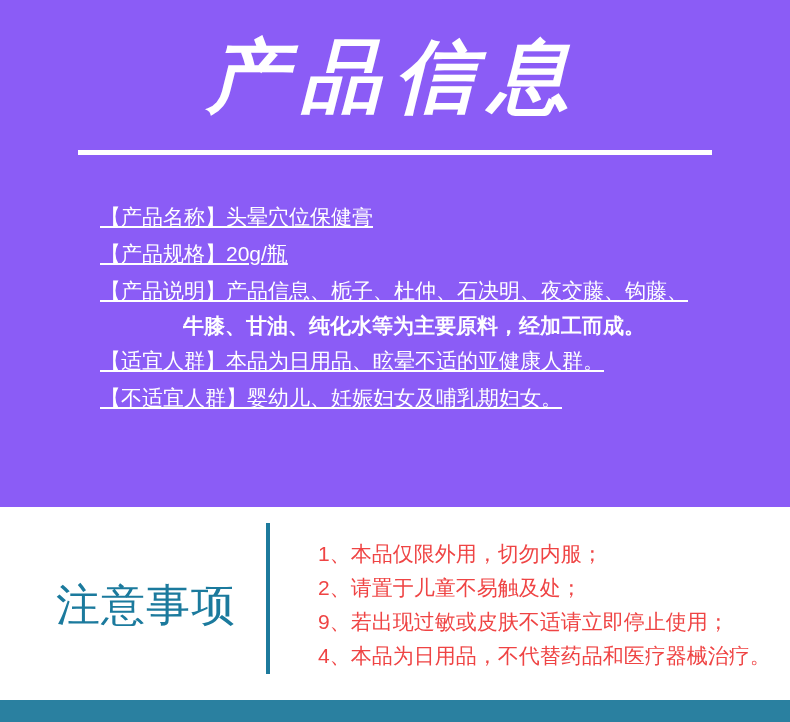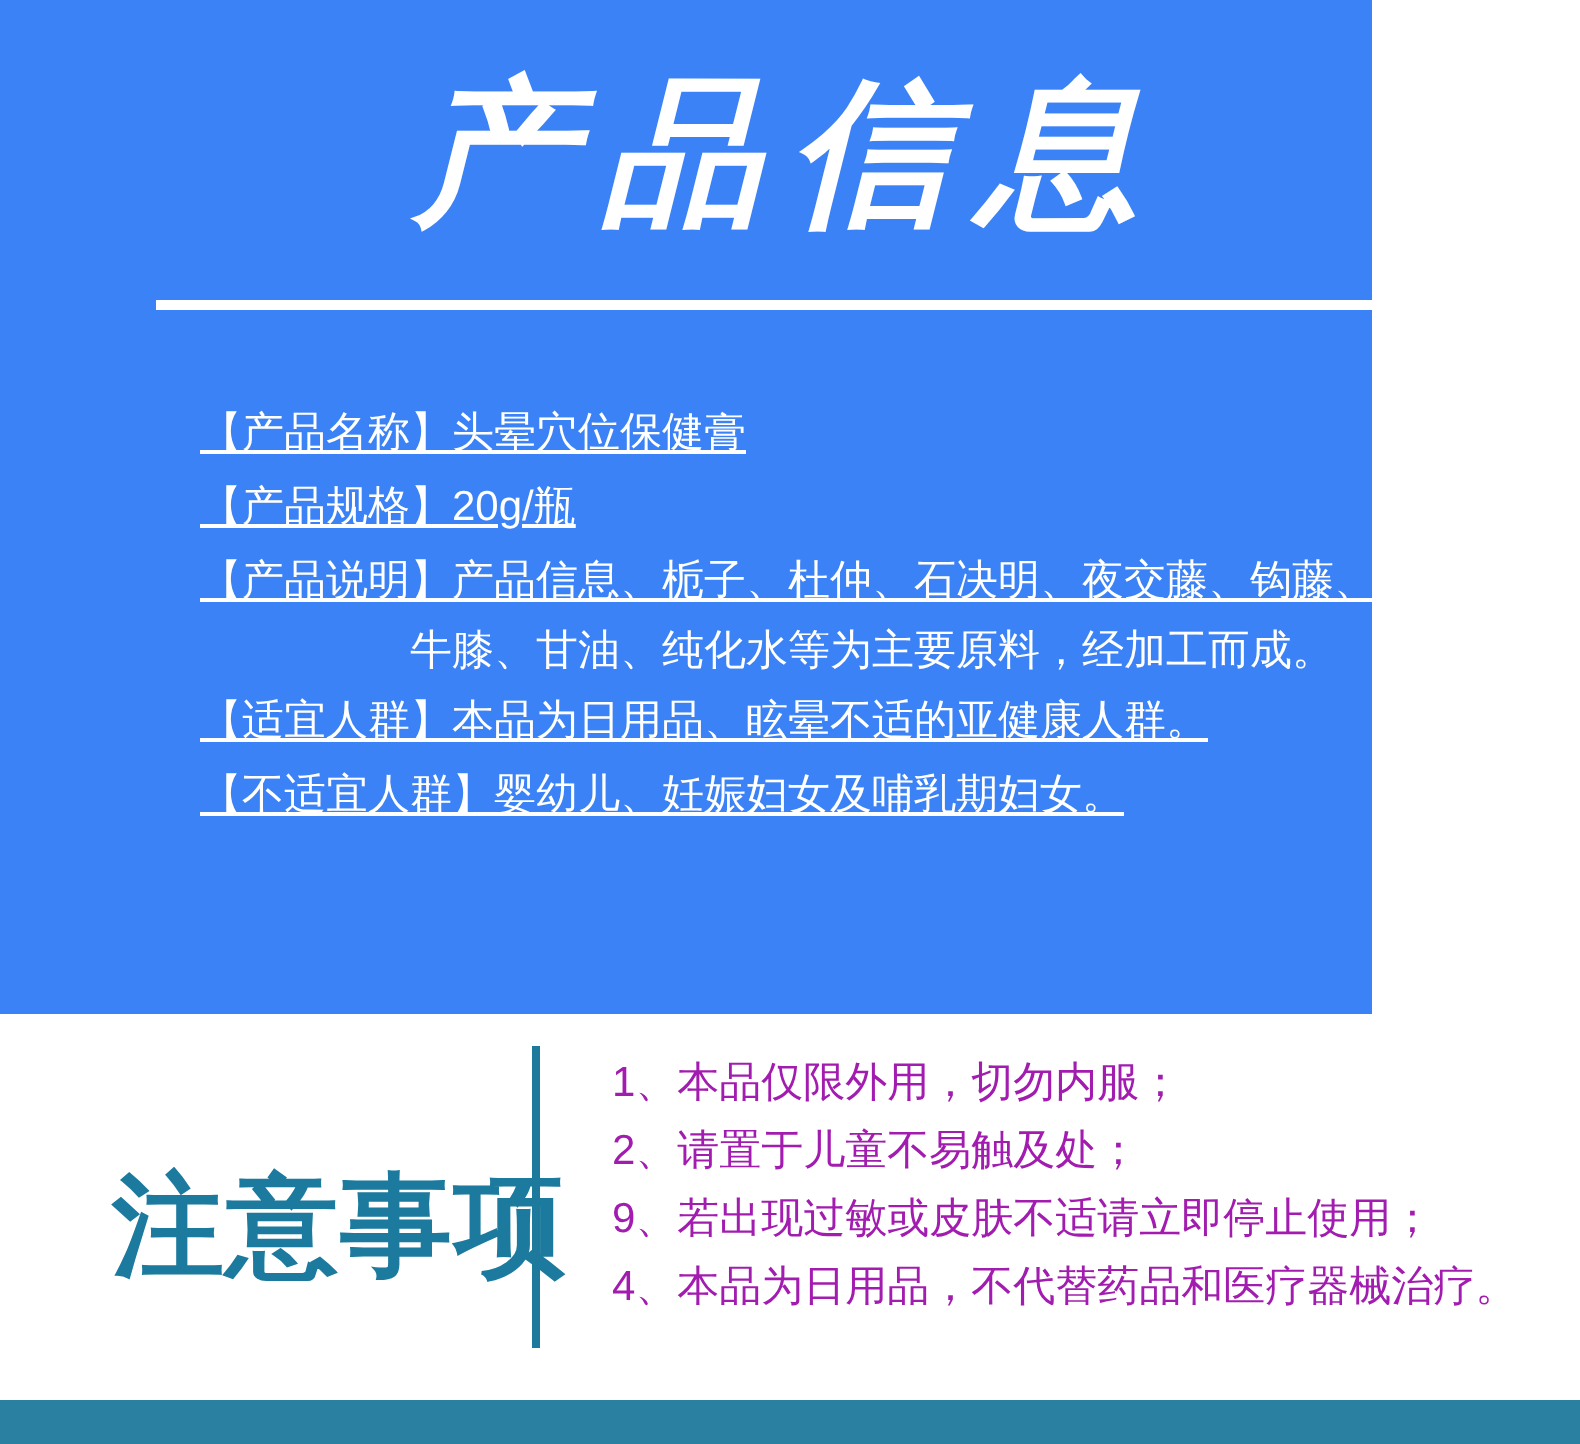--- a/index.html
+++ b/index.html
@@ -6,22 +6,22 @@
   .page{
     position:relative;
     width:790px;height:722px;
     background:#ffffff;
     overflow:hidden;
     font-family:"Liberation Sans","DejaVu Sans",sans-serif;
   }
   
   .hero{
     position:absolute;left:0;top:0;
-    width:686px;height:507px;
-    background:#3b82f6;
+    width:790px;height:507px;
+    background:#8b5cf6;
   }
   .title{
     margin:0;
     position:absolute;left:0;top:20px;width:790px;
     text-align:center;
     color:#ffffff;
     font-family:"DejaVu Serif","Liberation Serif",serif;
     font-style:italic;
     font-weight:700;
     font-size:80px;
@@ -36,43 +36,44 @@
   .info{
     position:absolute;left:100px;top:198px;
     color:#ffffff;
     font-size:21px;
     line-height:37px;
     white-space:nowrap;
   }
   .info .row{display:block;text-decoration:underline;}
   .info .wrap-line{
     display:block;
-    margin-left:105px;
+    margin-left:83px;
     line-height:33px;
+    font-weight:bold;
   }
   
   .notes-heading{
     margin:0;
     position:absolute;left:56px;top:576px;
-    font-size:56px;
-    font-weight:700;
+    font-size:44px;
+    font-weight:400;
     color:#1b7a9d;
     letter-spacing:1px;
     white-space:nowrap;
   }
   .notes-divider{
     position:absolute;left:266px;top:523px;
     width:4px;height:151px;
     background:#1d7a9c;
   }
   .notes-list{
     position:absolute;left:306px;top:531px;
-    margin:0;padding:0;
+    margin:12px;padding:0;
     list-style:none;
-    color:#a21caf;
+    color:#ef4444;
     font-size:21px;
     white-space:nowrap;
   }
   .notes-list li{
     line-height:22px;
     margin-bottom:12px;
   }
   
   .footer-bar{
     position:absolute;left:0;bottom:0;

